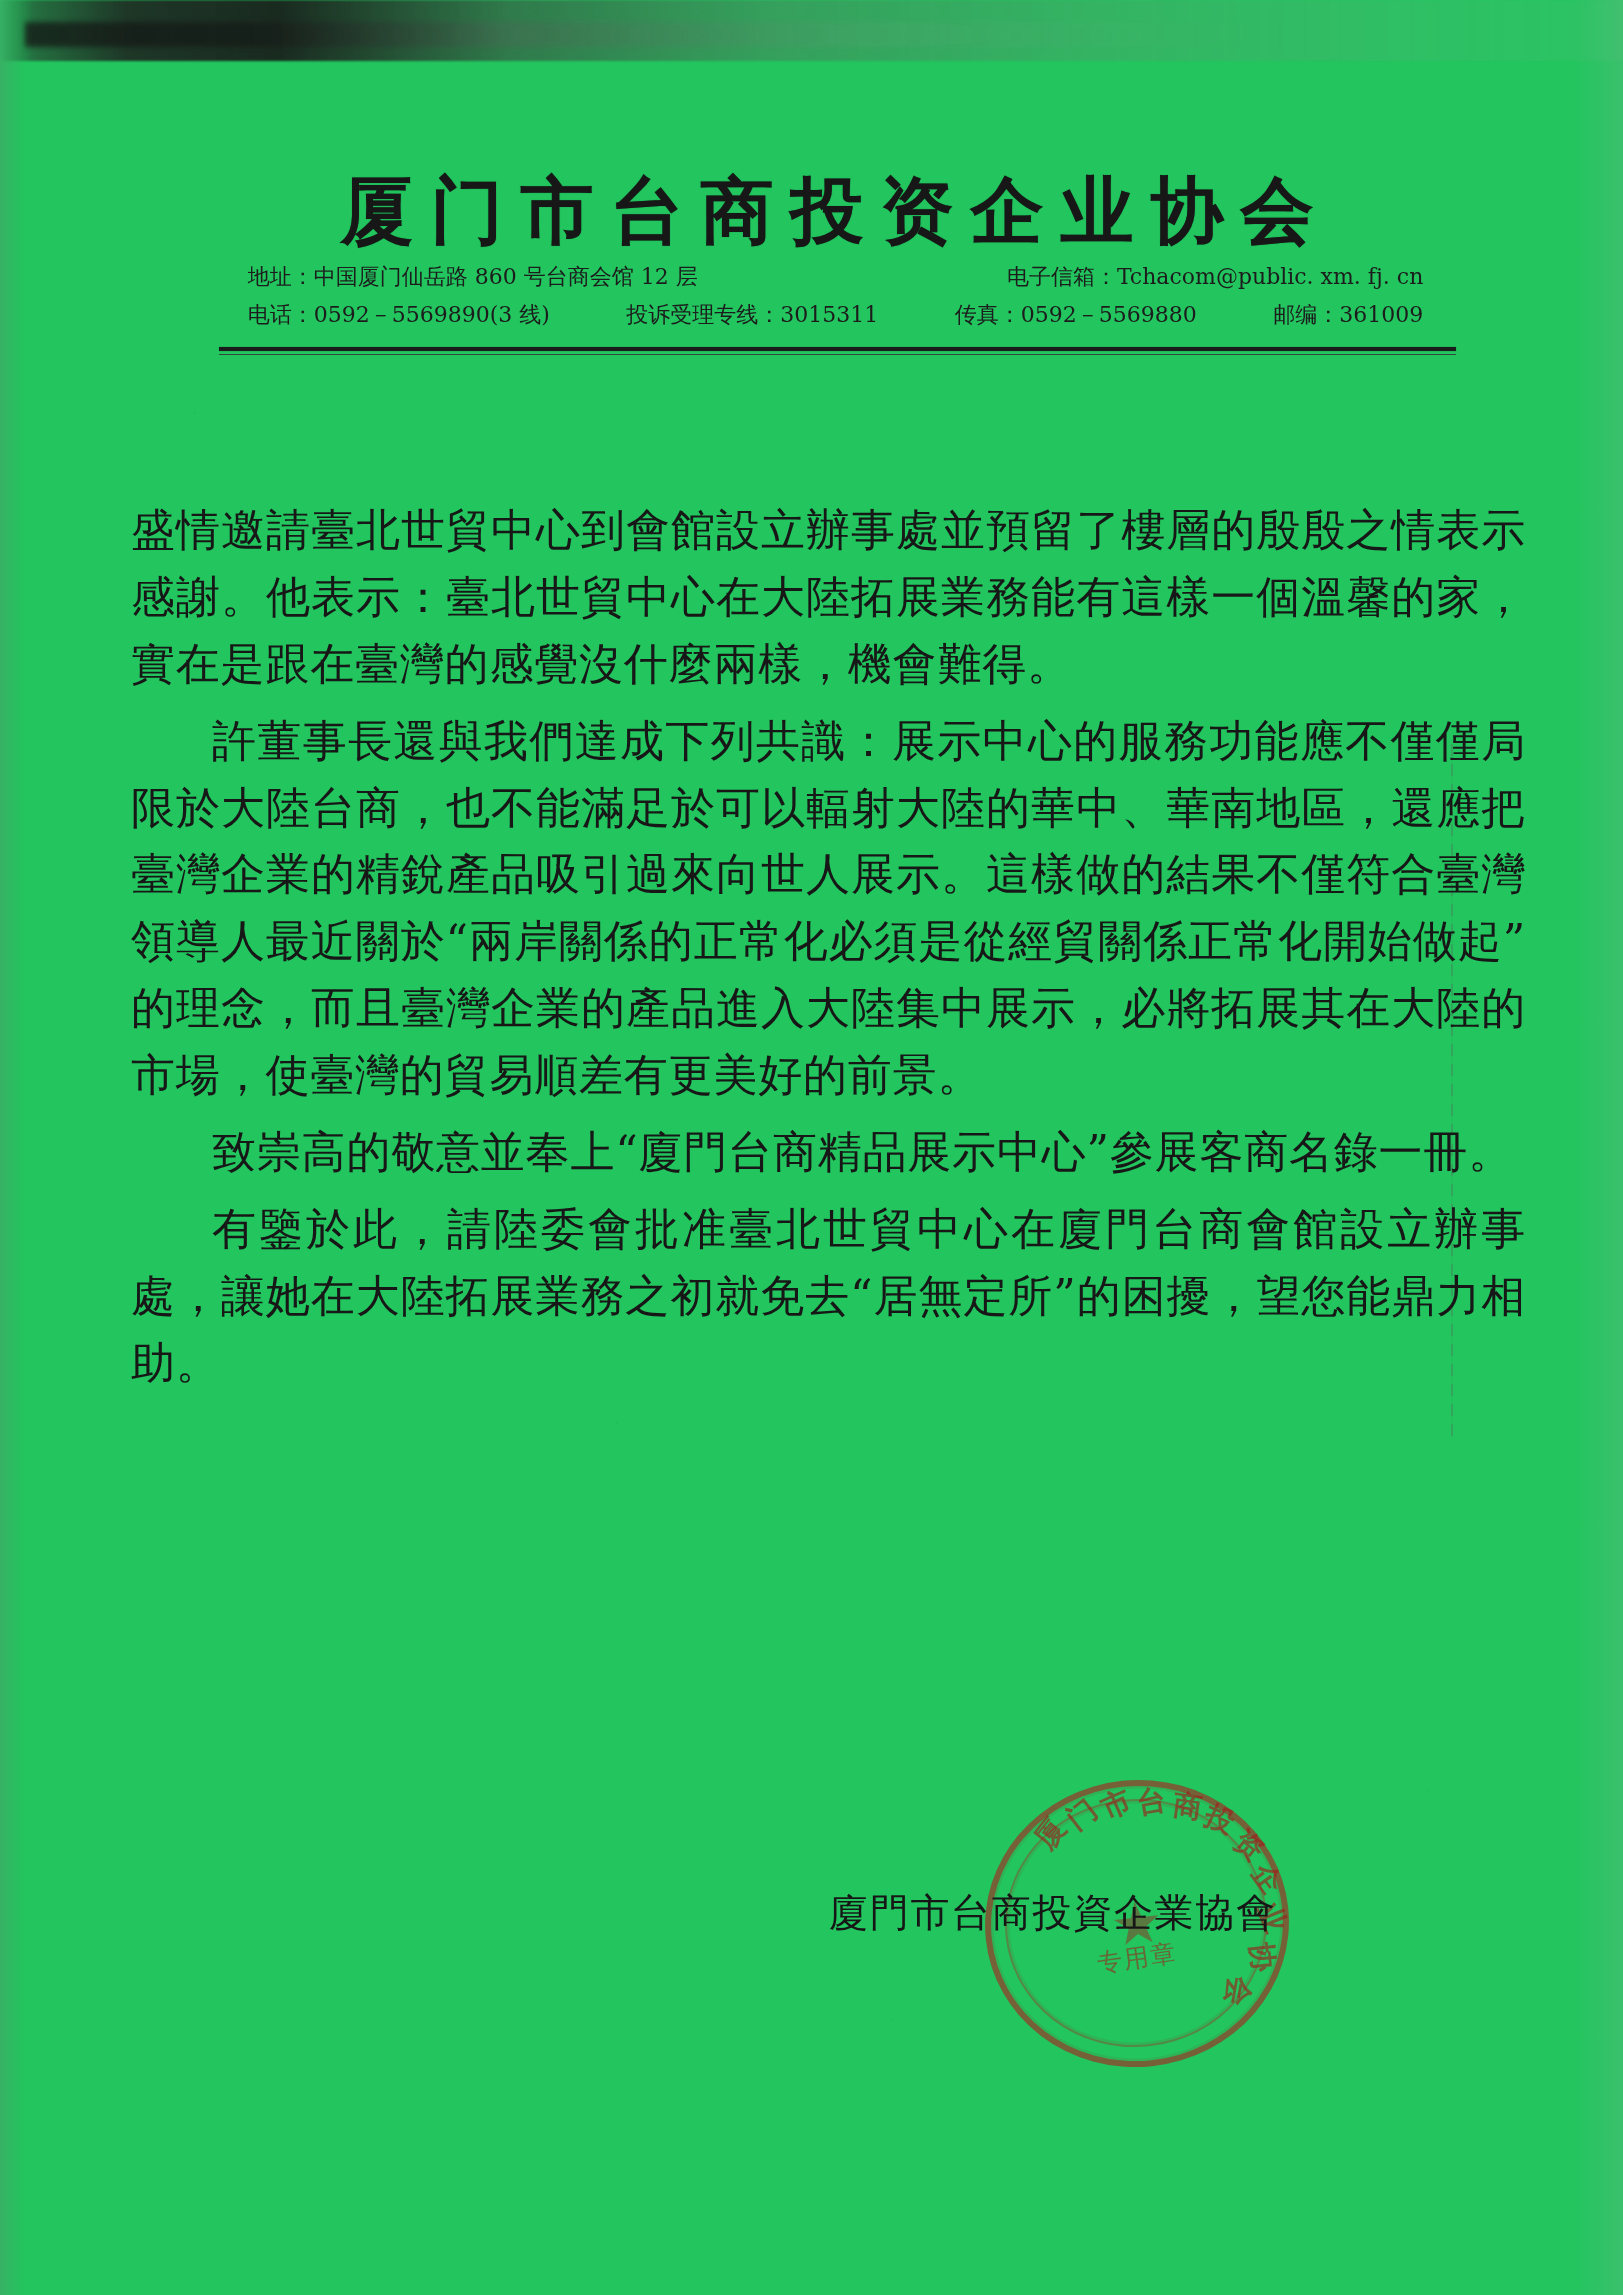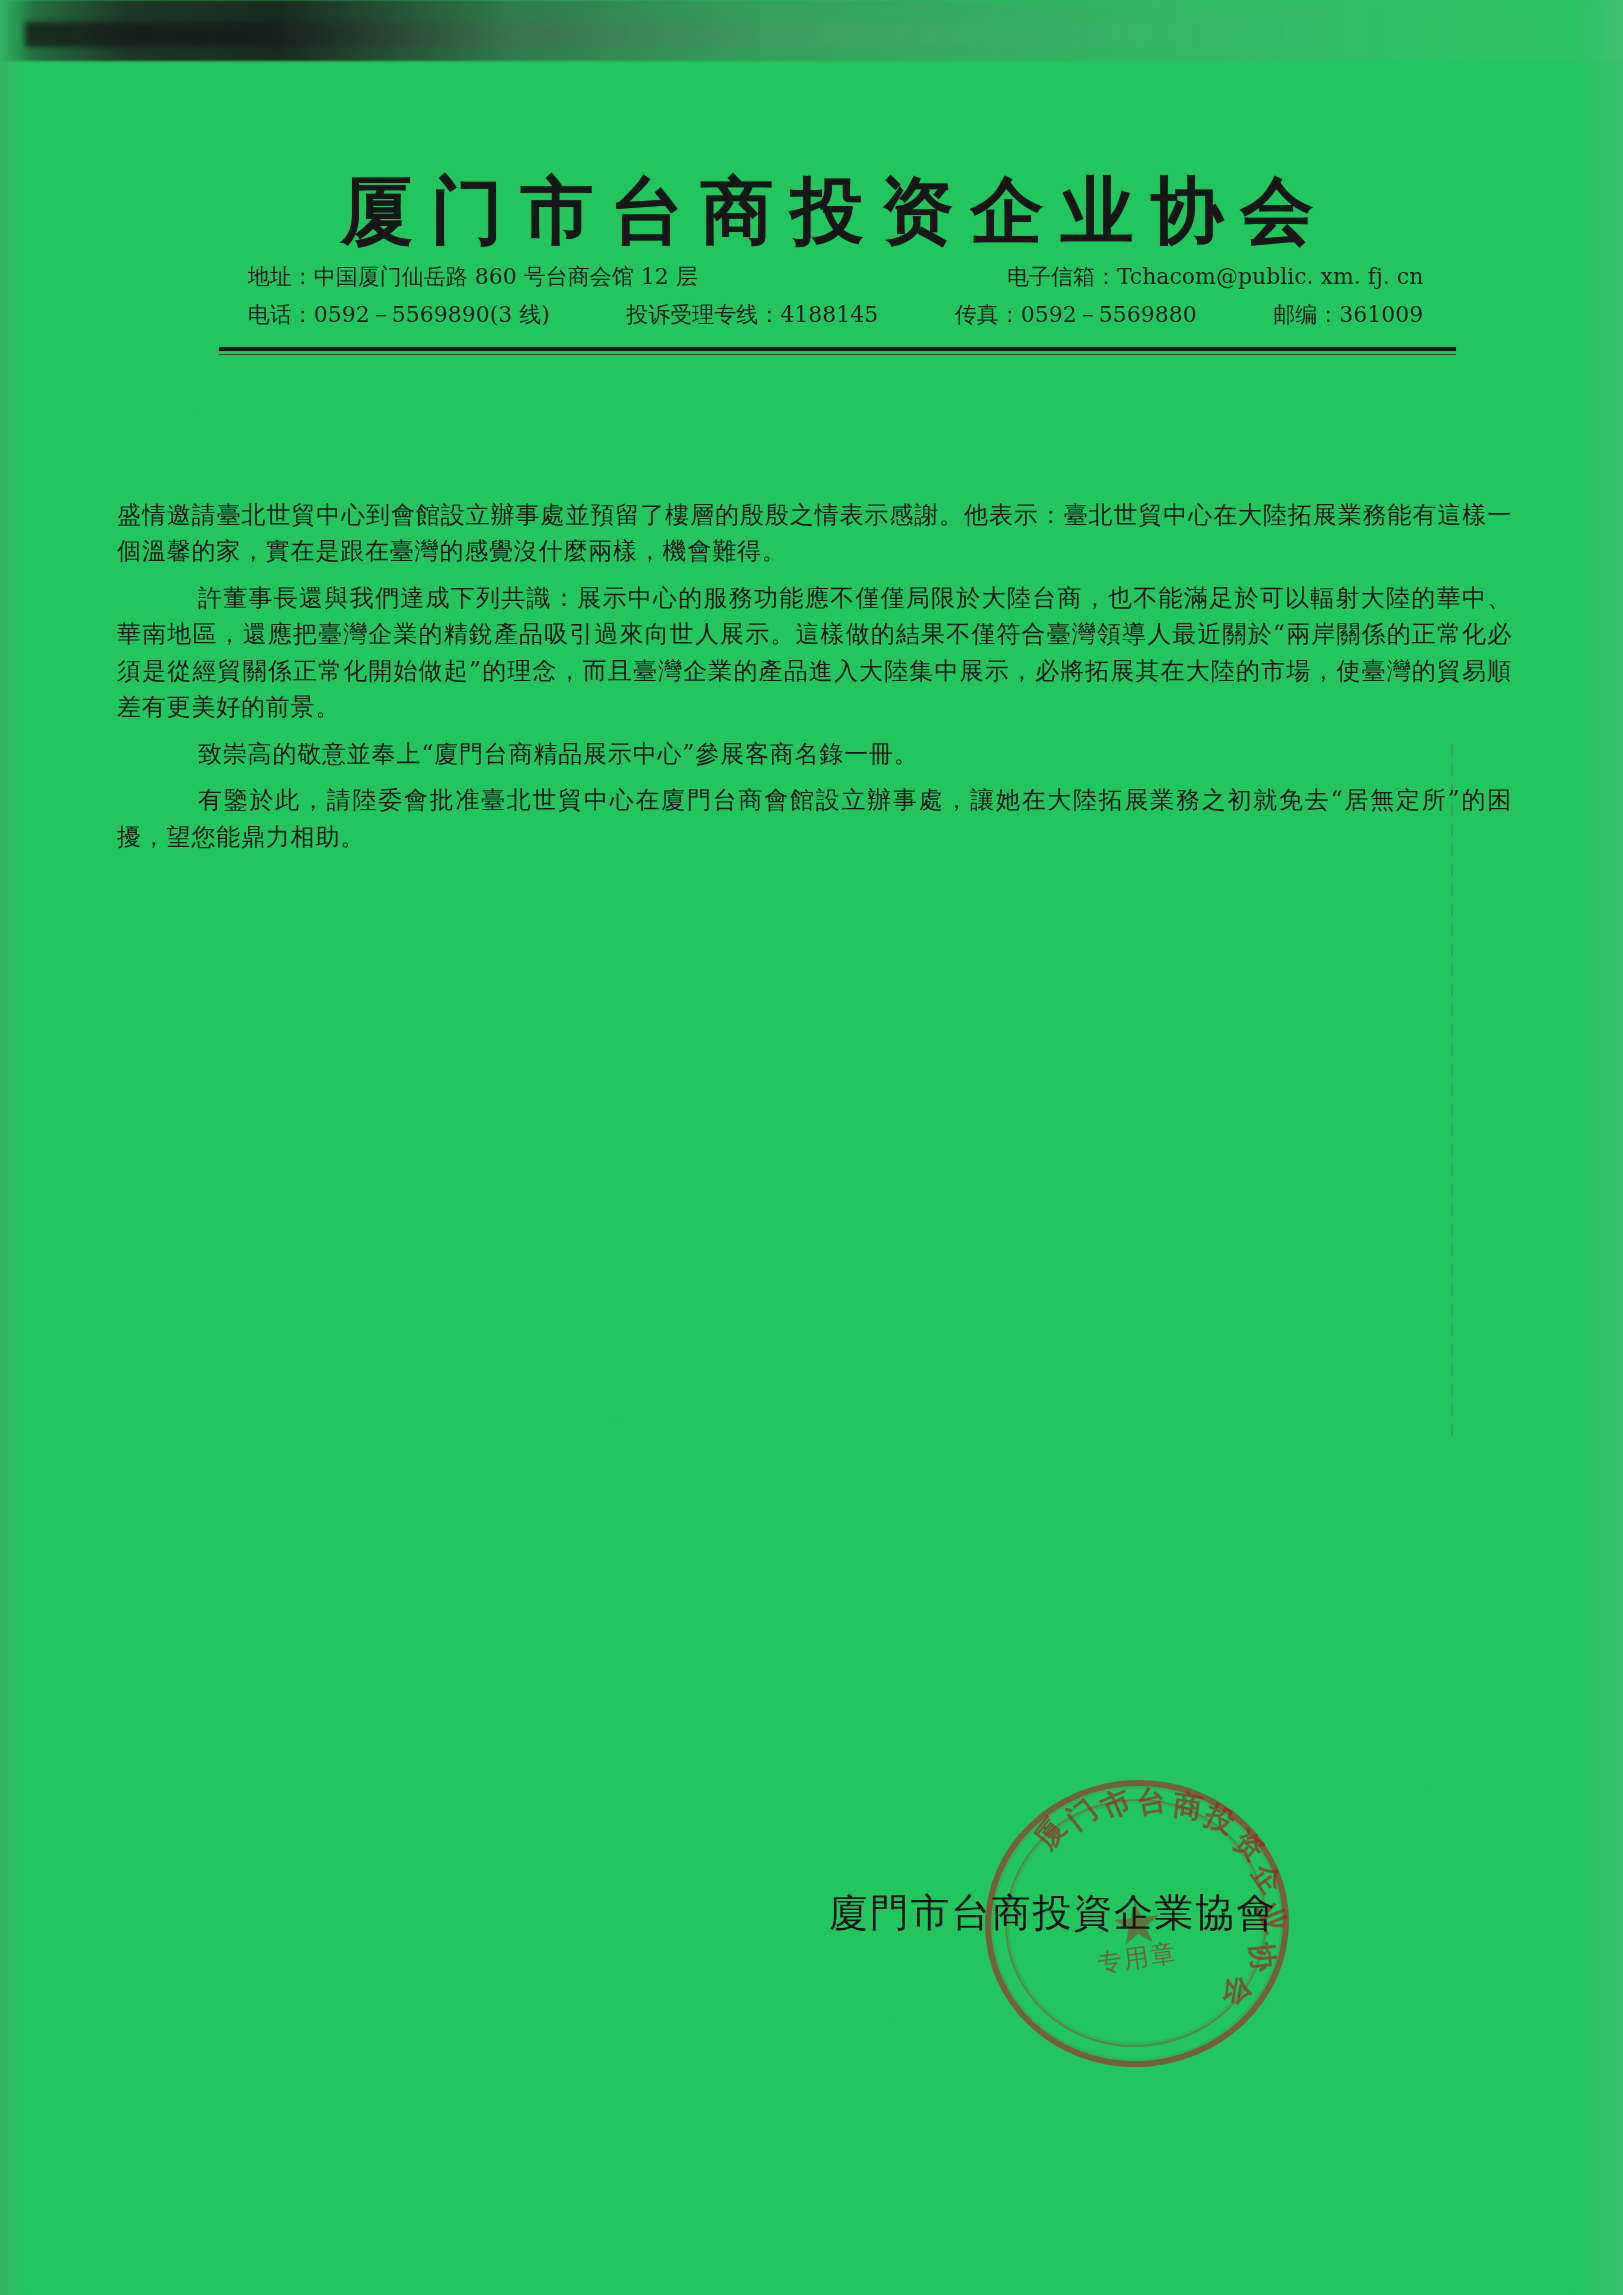--- a/index.html
+++ b/index.html
@@ -138,23 +138,23 @@
     margin-left: 8.5px;
     margin-right: 5px;
     height: 1.7px;
     background: #333;
     opacity: .85;
   }
 
   .body-copy {
     position: absolute;
     top: 497px;
-    left: 117px;
+    left: 131px;
     width: 1395px;
-    font-size: 24px;
+    font-size: 44px;
     line-height: 1.52;
     color: #171717;
     letter-spacing: 0.8px;
     text-align: justify;
     text-justify: inter-character;
   }
   .body-copy p {
     margin: 0 0 10px 0;
     text-indent: 0;
   }
@@ -252,21 +252,21 @@
         </span>
         <span class="seg">
           <span>电子信箱：</span><span>Tchacom@public. xm. fj. cn</span>
         </span>
       </div>
       <div class="contact-row">
         <span class="seg">
           <span>电话：</span><span>0592－5569890(3 线)</span>
         </span>
         <span class="seg">
-          <span>投诉受理专线：</span><span>4188145</span>
+          <span>投诉受理专线：</span><span>3015311</span>
         </span>
         <span class="seg">
           <span>传真：</span><span>0592－5569880</span>
         </span>
         <span class="seg">
           <span>邮编：</span><span>361009</span>
         </span>
       </div>
     </div>
 

